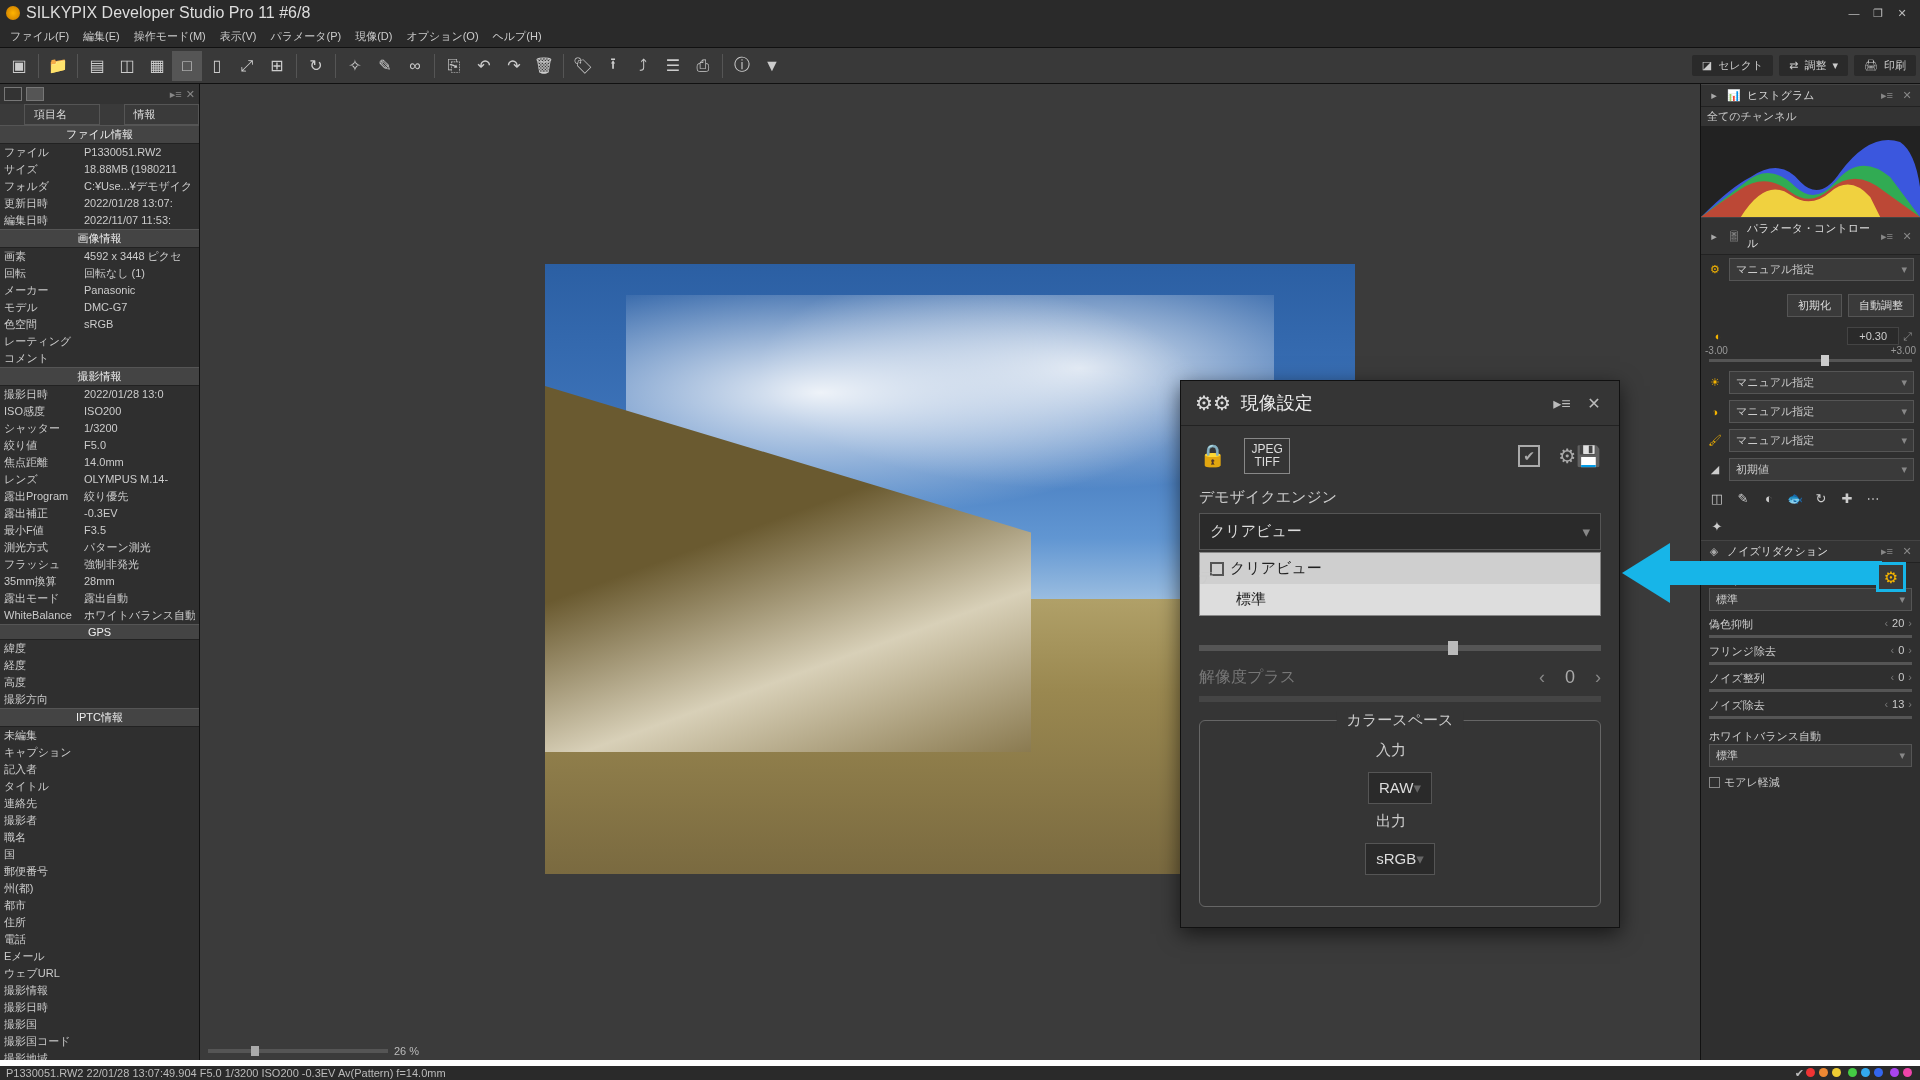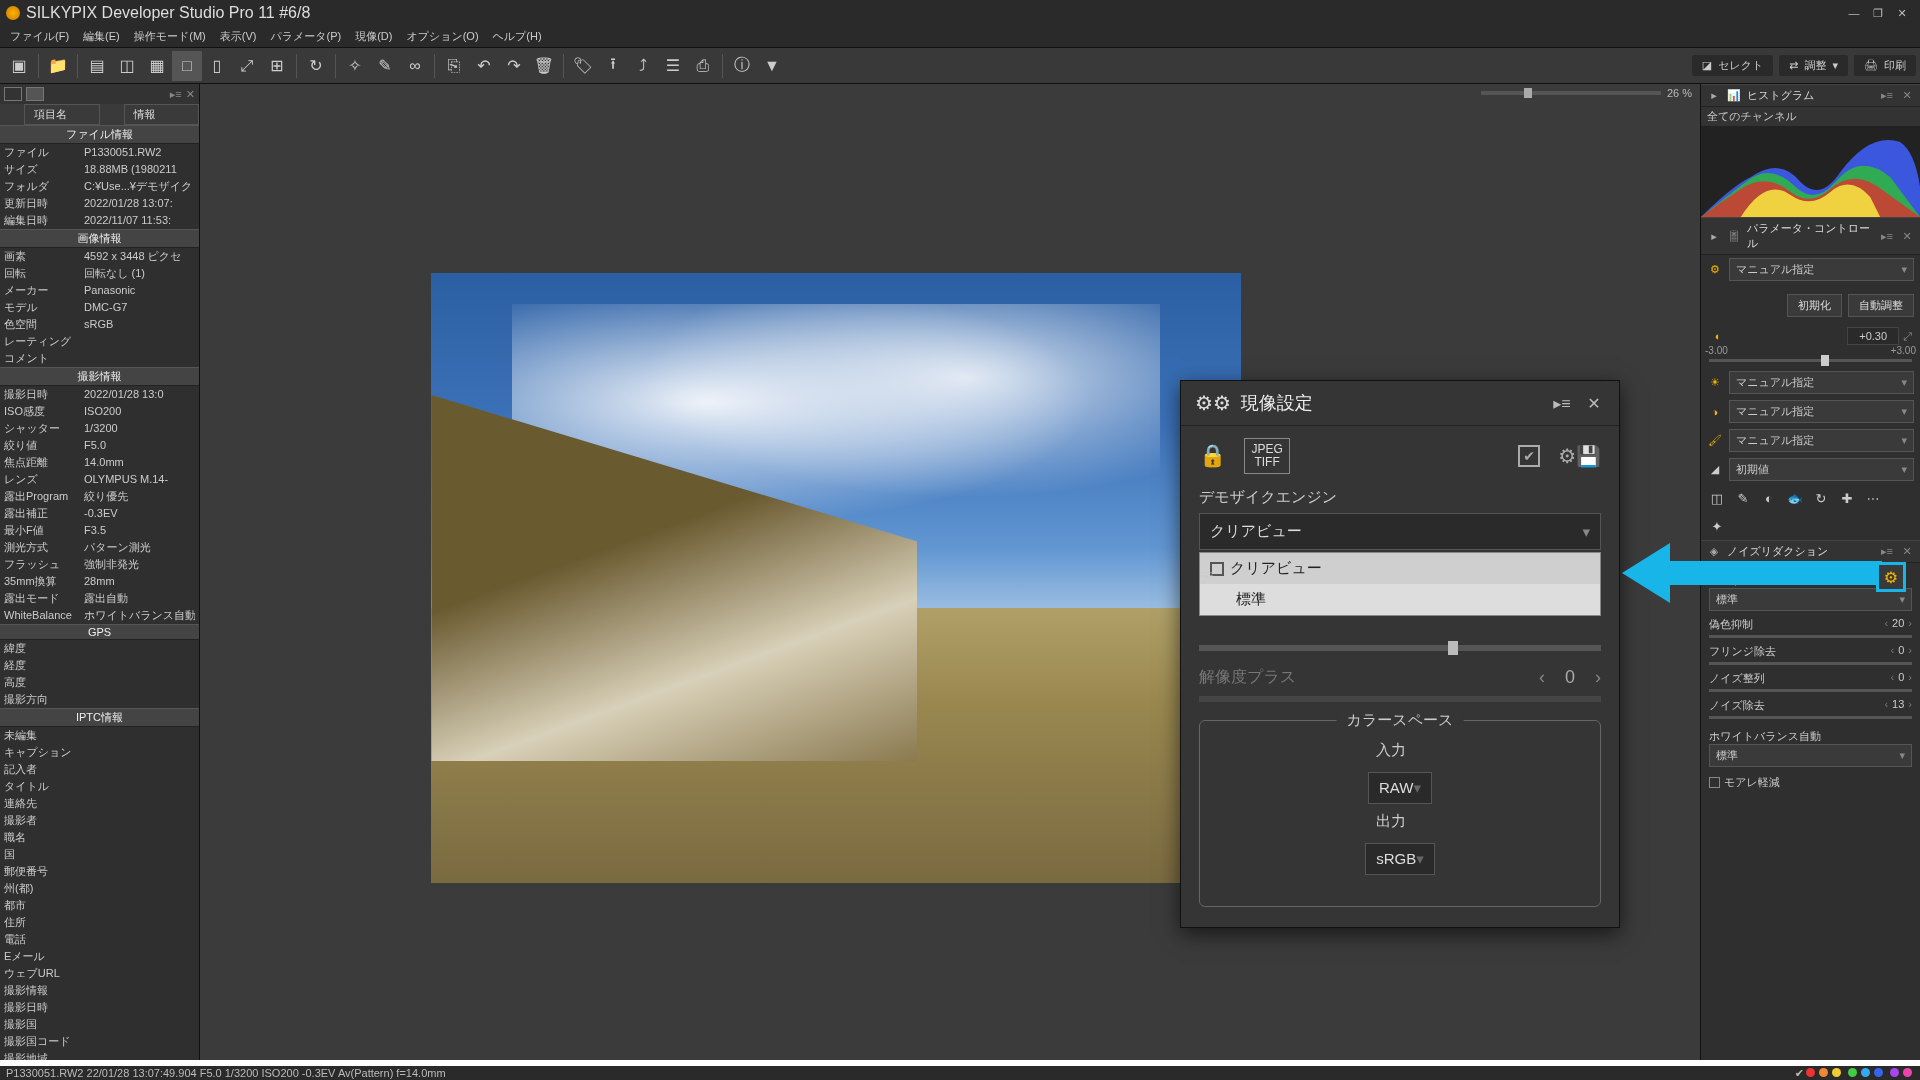--- a/index.html
+++ b/index.html
@@ -22,21 +22,21 @@
 .left { width:200px; background:#2f2f2f; display:flex; flex-direction:column; border-right:1px solid #111;}
 .left-tabs { display:flex; align-items:center; gap:4px; padding:3px 4px; background:#333; }
 .left-tabs .tab-ico { width:18px; height:14px; border:1px solid #777; display:inline-block; }
 .left-header { display:flex; background:#3a3a3a; }
 .left-header div { flex:1; padding:2px 9px; border:1px solid #555; color:#ddd;margin-left:24px; }
 .info-scroll { flex:1; overflow:auto; }
 .info-cat { background:#444; text-align:center; padding:1px 0; color:#eee; border-top:1px solid #555; border-bottom:1px solid #222;}
 .info-row { display:flex; padding:1px 4px; line-height:15px;}
 .info-row .k { width:80px; color:#ccc; }
 .info-row .v { flex:1; color:#ccc; white-space:nowrap; overflow:hidden; text-overflow:clip;}
-.center { flex:1; background:#3b3b3b; position:relative; display:flex; flex-direction:row; }
+.center { flex:1; background:#3b3b3b; position:relative; display:flex; flex-direction:column; }
 .canvas-area { flex:1; display:flex; align-items:center; justify-content:center; position:relative; padding:12px 12px 0 12px;}
 .photo { width:810px; height:610px; background:linear-gradient(to bottom,#2b5fa3 0%,#3c72b8 25%,#6196d2 45%,#9abde0 55%,#b0a068 55%,#9a8850 70%,#7a6a40 100%); position:relative; }
 .photo .cliff { position:absolute; left:0; bottom:20%; width:60%; height:60%; background:linear-gradient(160deg,#6a5a30 40%,#d8d0b8 70%,#8a7a50 100%); clip-path:polygon(0 0,100% 40%,100% 100%,0 100%); }
 .photo .cloud { position:absolute; top:5%; left:10%; width:80%; height:40%; background:radial-gradient(ellipse at 30% 40%,rgba(255,255,255,.9),transparent 60%),radial-gradient(ellipse at 70% 30%,rgba(255,255,255,.8),transparent 50%); }
 .zoom-row { height:18px; display:flex; align-items:center; padding:0 8px; gap:6px; font-size:11px; color:#bbb; }
 .zoom-row .ztrack { width:180px; height:4px; background:#555; position:relative; }
 .zoom-row .zhandle { position:absolute; left:24%; top:-3px; width:8px; height:10px; background:#aaa; }
 .right { width:220px; background:#2f2f2f; border-left:1px solid #111; overflow:auto; }
 .rpanel-head { display:flex; align-items:center; gap:6px; padding:3px 6px; background:#333; border-top:1px solid #444; border-bottom:1px solid #222;}
 .rpanel-head .ico { width:14px; text-align:center; color:#aaa; }

